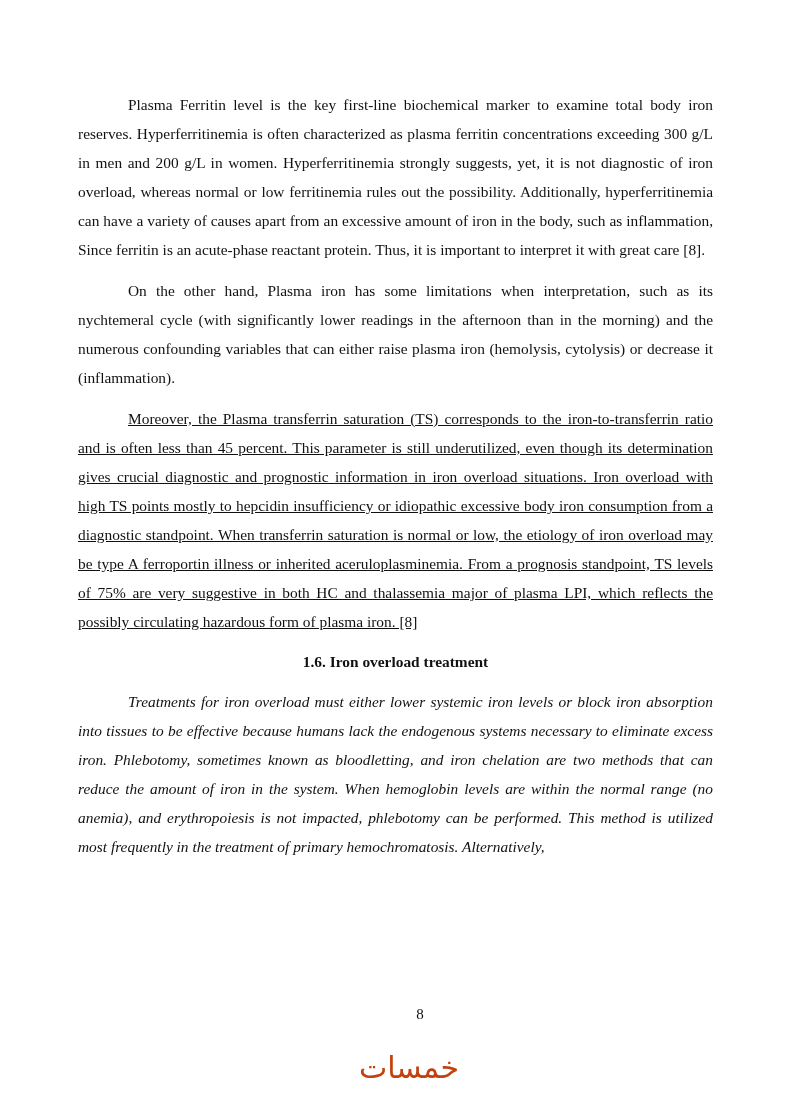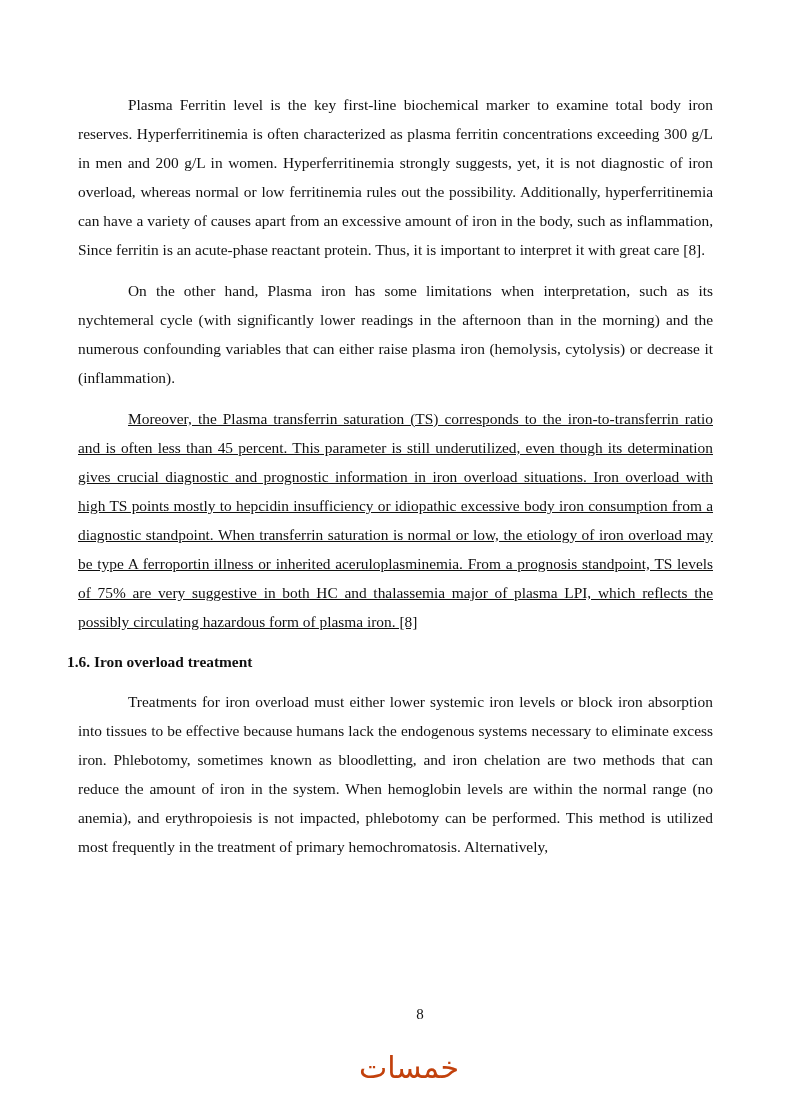--- a/index.html
+++ b/index.html
@@ -31,22 +31,23 @@
     .para + .para { margin-top: 12px; }
     .p1 { }
     .p2 { margin-top: 12px; }
     .p3 { margin-top: 12px; text-decoration: underline; }
     .p4 { margin-top: 12px; }
     .heading {
       margin: 10px 0 0 0;
       font-size: 15.4px;
       line-height: 29px;
       font-weight: bold;
+      text-align: center;
     }
-    .p5 { margin-top: 11px; }
+    .p5 { margin-top: 11px; font-style: italic; }
     .page-number {
       position: absolute;
       top: 1004px;
       left: 0;
       width: 840px;
       text-align: center;
       font-size: 15px;
       line-height: 20px;
     }
     .watermark {

